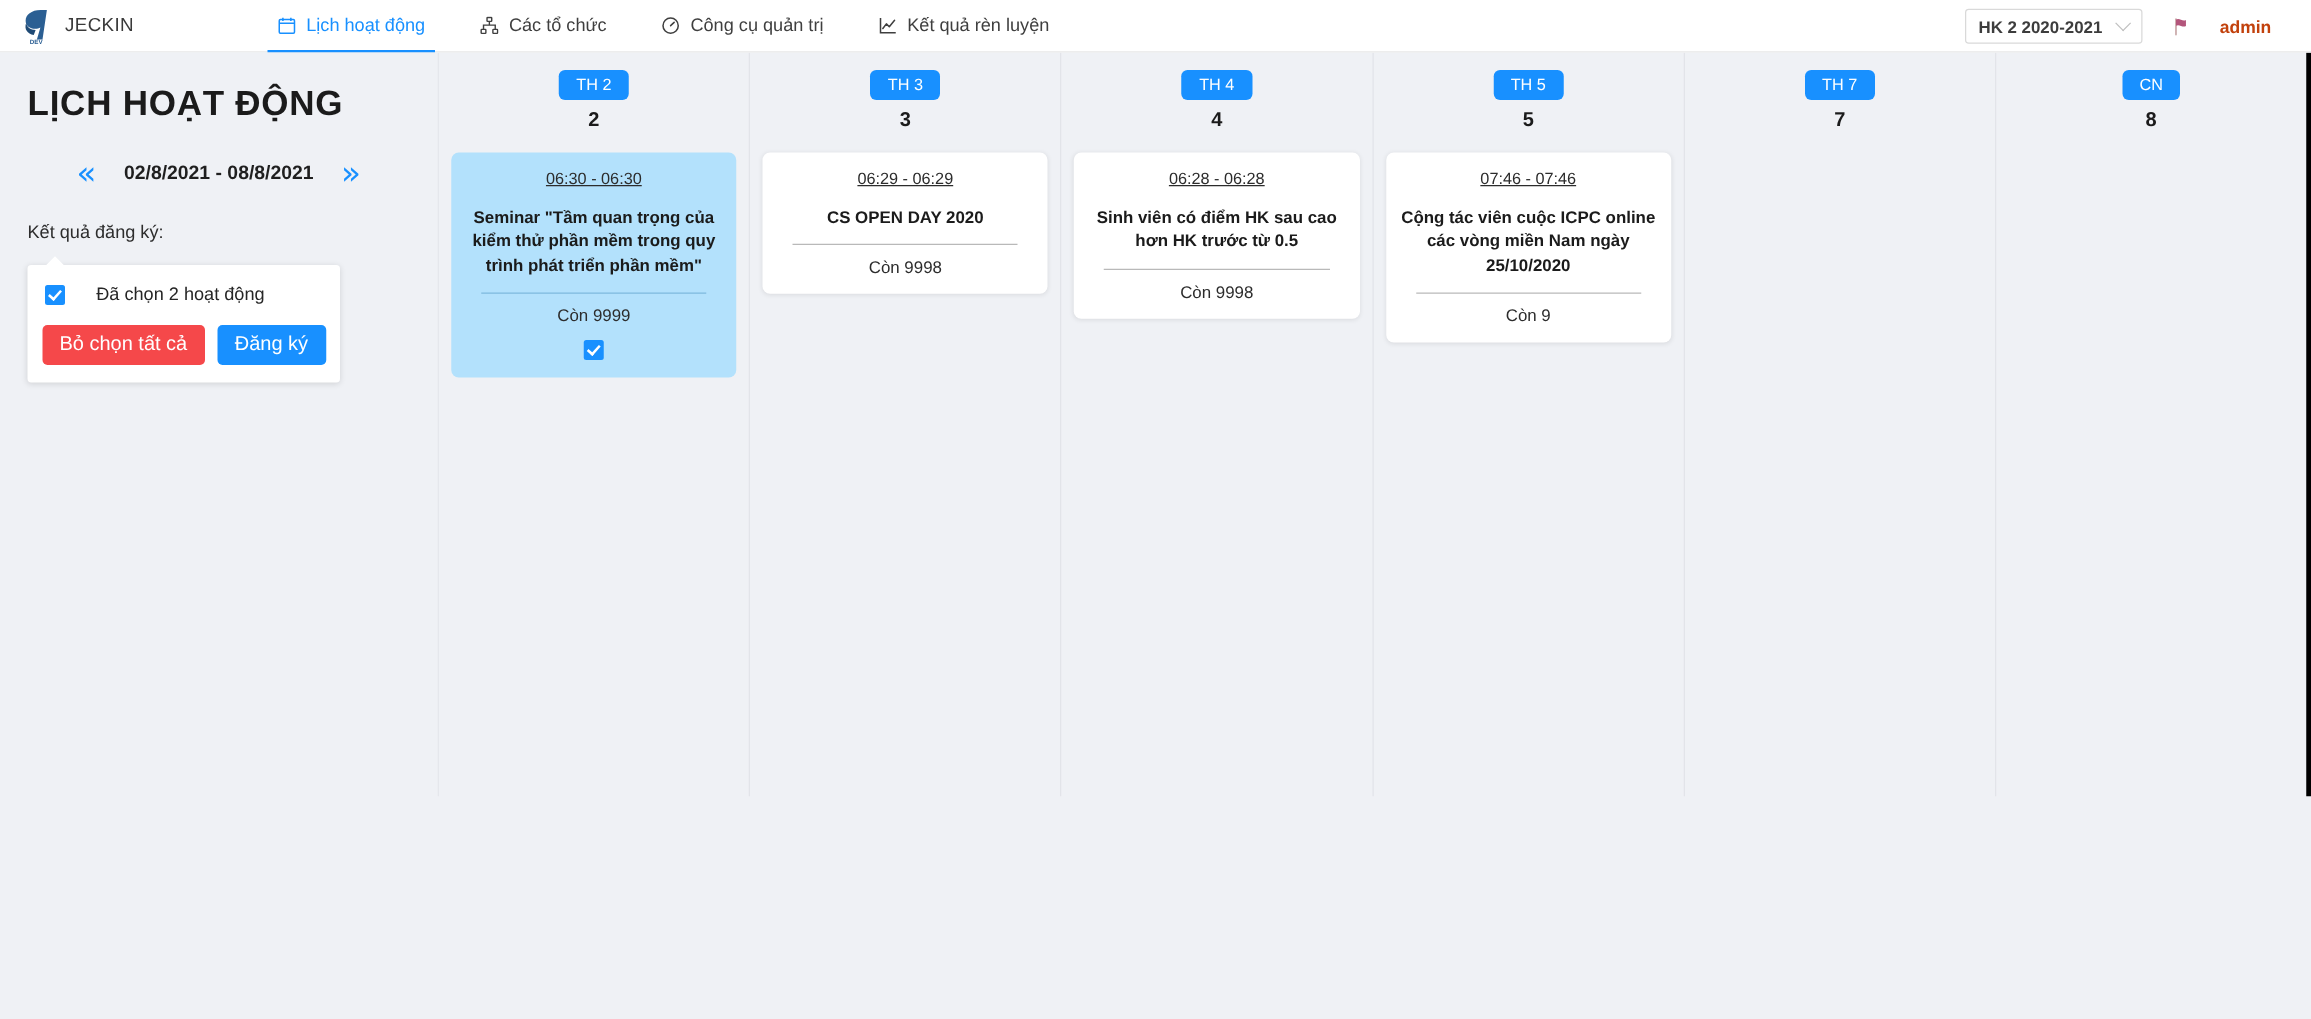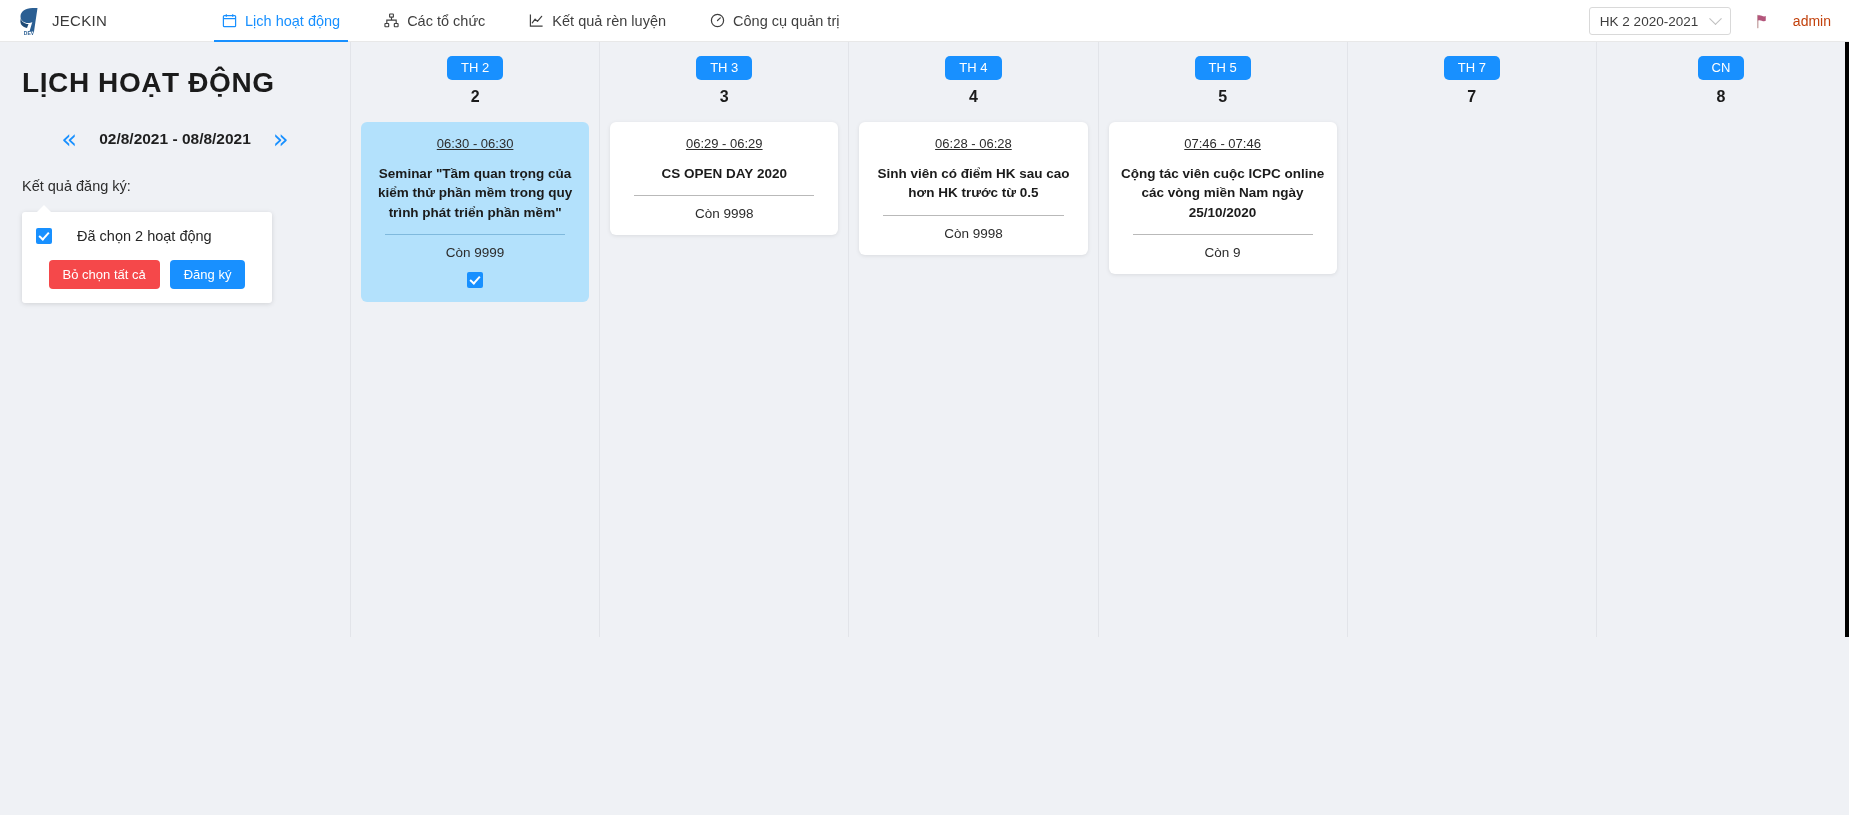--- a/index.html
+++ b/index.html
@@ -62,25 +62,26 @@
     position: absolute;
     left: 14px; right: 14px; bottom: 0;
     height: 2px;
     background: #1890ff;
   }
   .navitem .nicon { display: flex; align-items: center; }
   .navitem svg { display: block; }
 
   .nav-right {
     position: absolute;
-    right: 18px; top: 0;
+    right: 32px; top: 0;
     height: 42px;
     display: flex;
     align-items: center;
     gap: 20px;
+    font-weight: bold;
   }
   .semester-select {
     border: 1px solid #d9d9d9;
     border-radius: 3px;
     height: 28px;
     min-width: 142px;
     display: flex;
     align-items: center;
     justify-content: space-between;
     gap: 10px;
@@ -196,21 +197,21 @@
   .btn-row {
     display: flex;
     justify-content: center;
     gap: 10px;
     margin-top: 16px;
   }
   .btn {
     border: none;
     border-radius: 4px;
     color: #fff;
-    font-size: 13px;
+    font-size: 16px;
     padding: 7px 14px;
     cursor: pointer;
     font-family: "Liberation Sans", sans-serif;
     white-space: nowrap;
   }
   .btn-danger { background: #f5484a; }
   .btn-primary { background: #1890ff; }
 
   
   .calendar {
@@ -322,35 +323,35 @@
           <rect x="11" y="11.2" width="4" height="3.4" rx=".5"></rect>
           <path d="M8 4.4 V7.6 M3 11.2 V7.6 H13 V11.2"></path>
         </svg>
       </span>
       <span>Các tổ chức</span>
     </div>
 
     <div class="navitem">
       <span class="nicon">
         <svg width="15" height="15" viewBox="0 0 16 16" fill="none" stroke="#3f3f3f" stroke-width="1.3">
+          <circle cx="8" cy="8" r="6.5"></circle>
+          <path d="M8 8 L11 5.2" stroke-linecap="round"></path>
+        </svg>
+      </span>
+      <span>Công cụ quản trị</span>
+    </div>
+
+    <div class="navitem">
+      <span class="nicon">
+        <svg width="15" height="15" viewBox="0 0 16 16" fill="none" stroke="#3f3f3f" stroke-width="1.3">
           <path d="M1.5 1.5 V14 H14.5"></path>
           <path d="M3.5 10.5 L6.5 6.5 L9 9 L13.5 3.5" stroke-linejoin="round" stroke-linecap="round"></path>
         </svg>
       </span>
       <span>Kết quả rèn luyện</span>
-    </div>
-
-    <div class="navitem">
-      <span class="nicon">
-        <svg width="15" height="15" viewBox="0 0 16 16" fill="none" stroke="#3f3f3f" stroke-width="1.3">
-          <circle cx="8" cy="8" r="6.5"></circle>
-          <path d="M8 8 L11 5.2" stroke-linecap="round"></path>
-        </svg>
-      </span>
-      <span>Công cụ quản trị</span>
     </div>
 
   </div>
 
   <div class="nav-right">
     <div class="semester-select">
       <span>HK 2 2020-2021</span>
       <span class="chev-down"></span>
     </div>
     <div class="bell-wrap">

